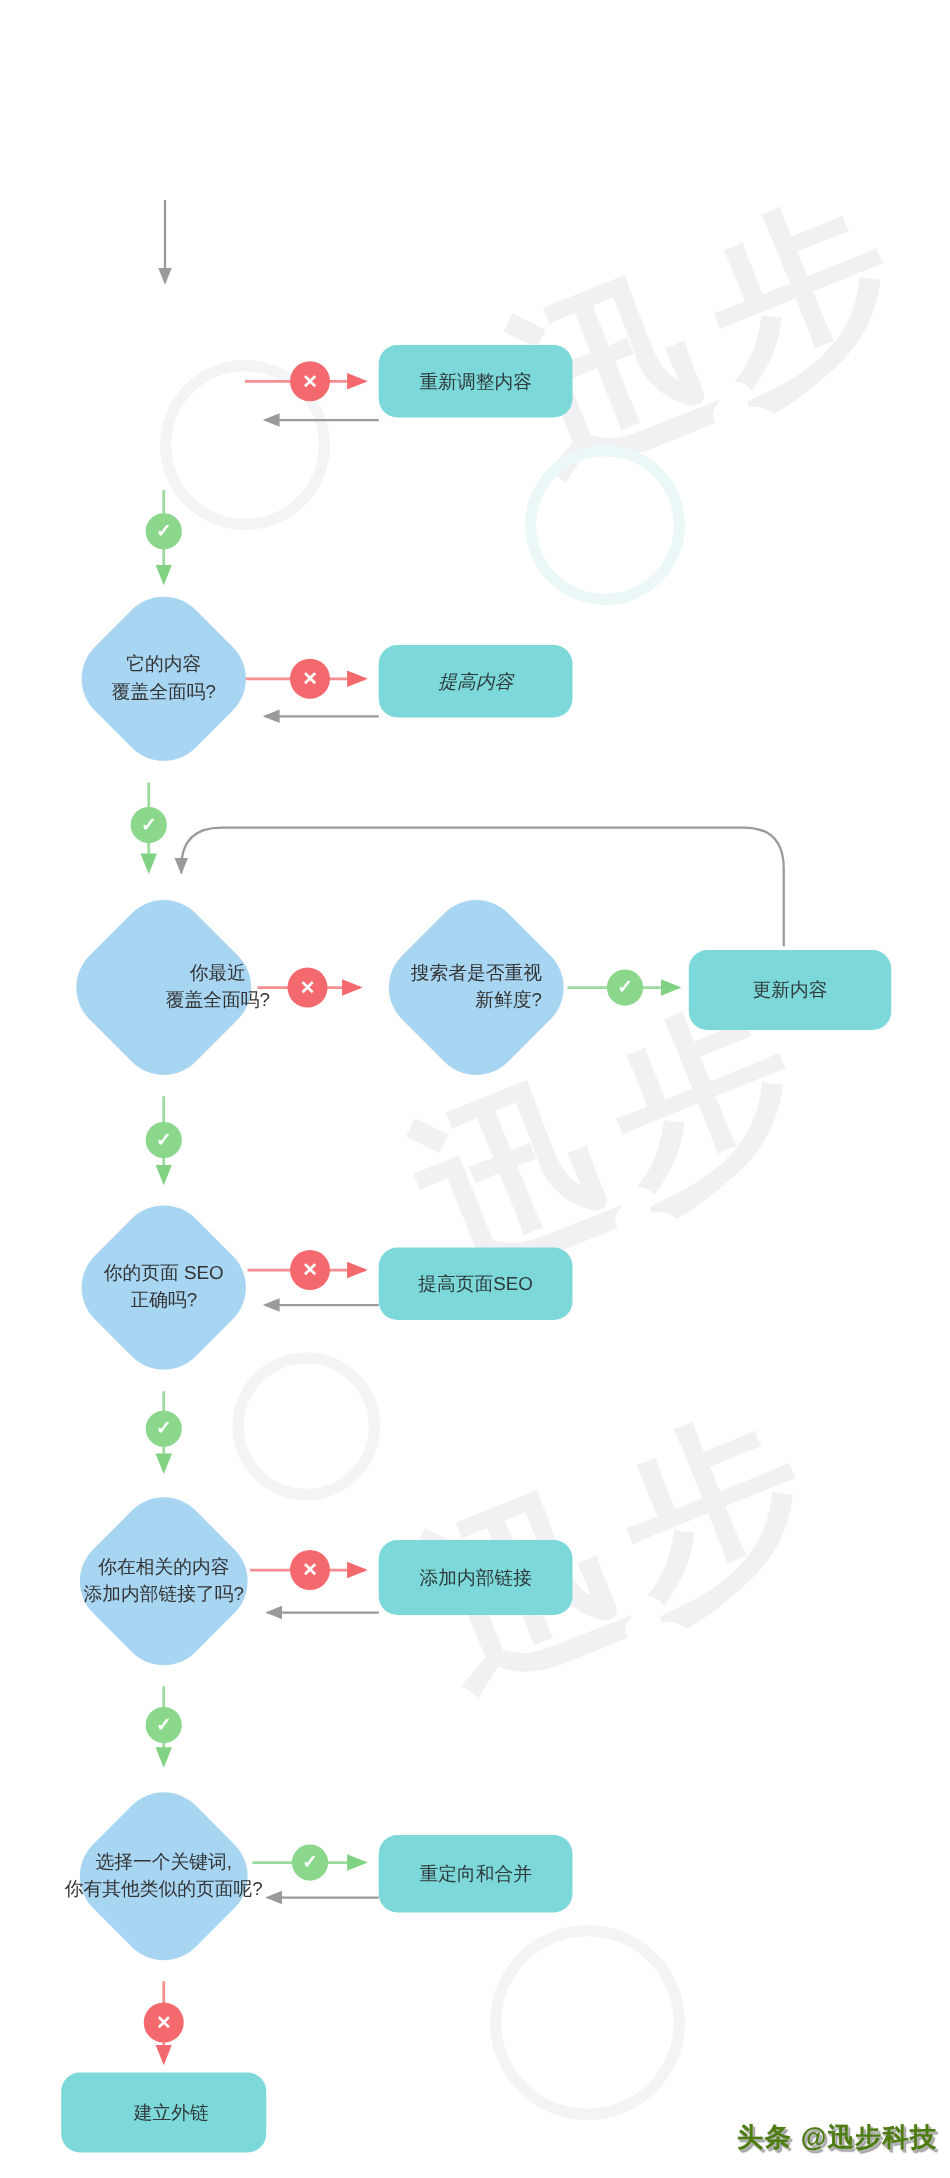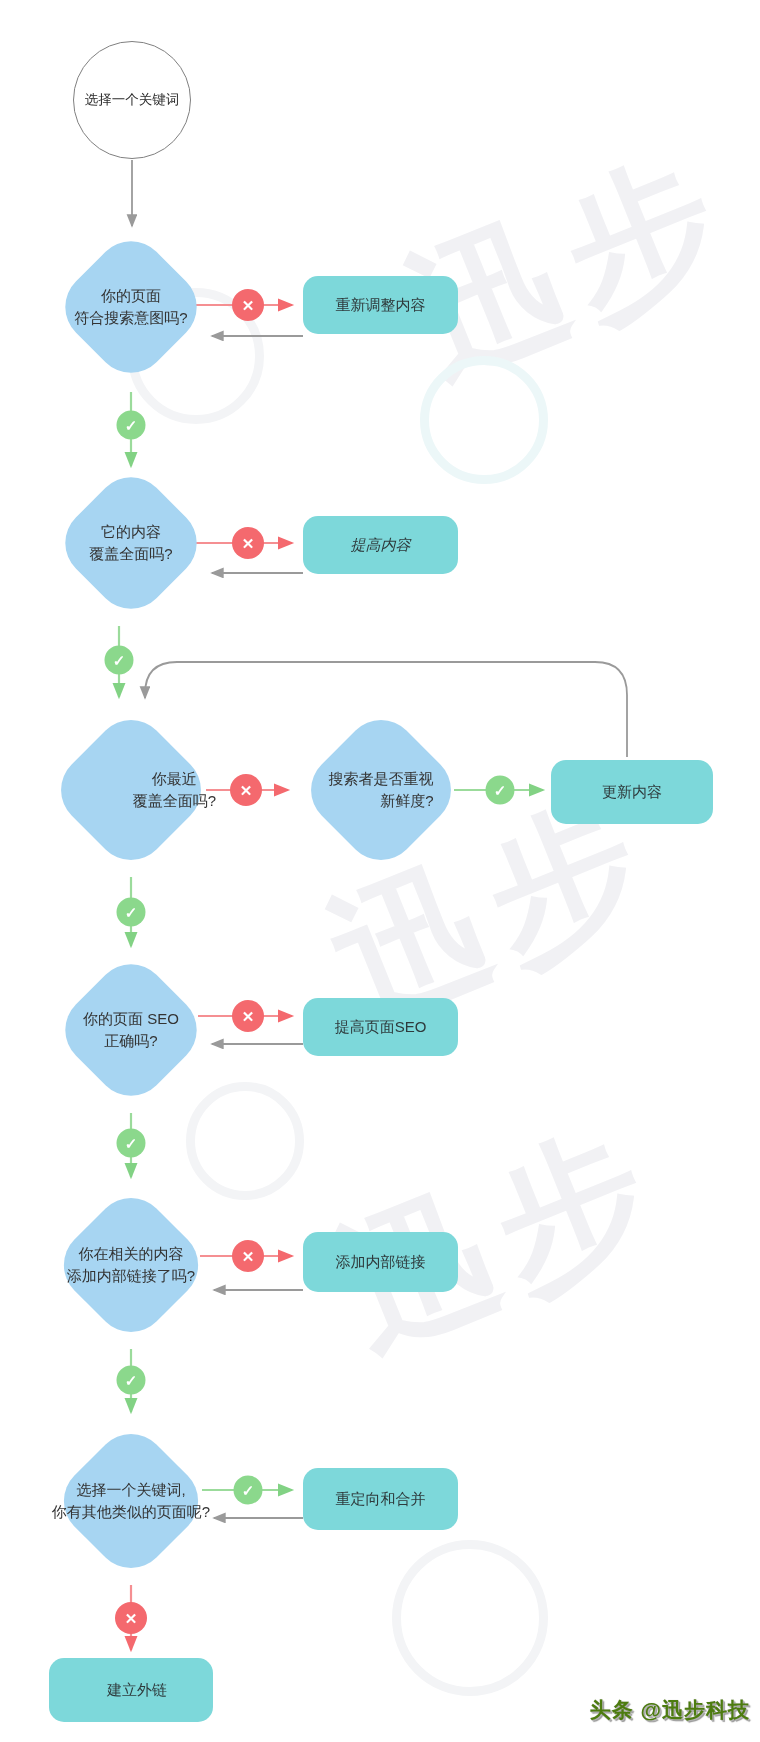--- a/index.html
+++ b/index.html
@@ -98,30 +98,21 @@
 
     <path d="M200,1256 H292" stroke="#f58f92" stroke-width="2.2" fill="none" marker-end="url(#m-red)"></path>
     <path d="M303,1290 H214" stroke="#9a9a9a" stroke-width="1.8" fill="none" marker-end="url(#m-gray)"></path>
     <path d="M131,1349 V1412" stroke="#9bdb9b" stroke-width="2.2" fill="none" marker-end="url(#m-green)"></path>
 
     <path d="M202,1490 H292" stroke="#9bdb9b" stroke-width="2.2" fill="none" marker-end="url(#m-green)"></path>
     <path d="M303,1518 H214" stroke="#9a9a9a" stroke-width="1.8" fill="none" marker-end="url(#m-gray)"></path>
     <path d="M131,1585 V1650" stroke="#f58f92" stroke-width="2.2" fill="none" marker-end="url(#m-red)"></path>
   </svg>
 
-  <div class="start" style="left:73px; top:41px;">
-    <span>选择一个关键词</span>
-  </div>
 
-  <div class="diamond" style="left:50px; top:226px; width:162px; height:162px; --s:114px;">
-    <div class="lbl">
-      <div>你的页面</div>
-      <div>符合搜索意图吗?</div>
-    </div>
-  </div>
 
   <div class="diamond" style="left:50px; top:462px; width:162px; height:162px; --s:114px;">
     <div class="lbl">
       <div>它的内容</div>
       <div>覆盖全面吗?</div>
     </div>
   </div>
 
   <div class="diamond" style="left:46px; top:705px; width:170px; height:170px;justify-content:flex-end; --s:120px;">
     <div class="lbl">

